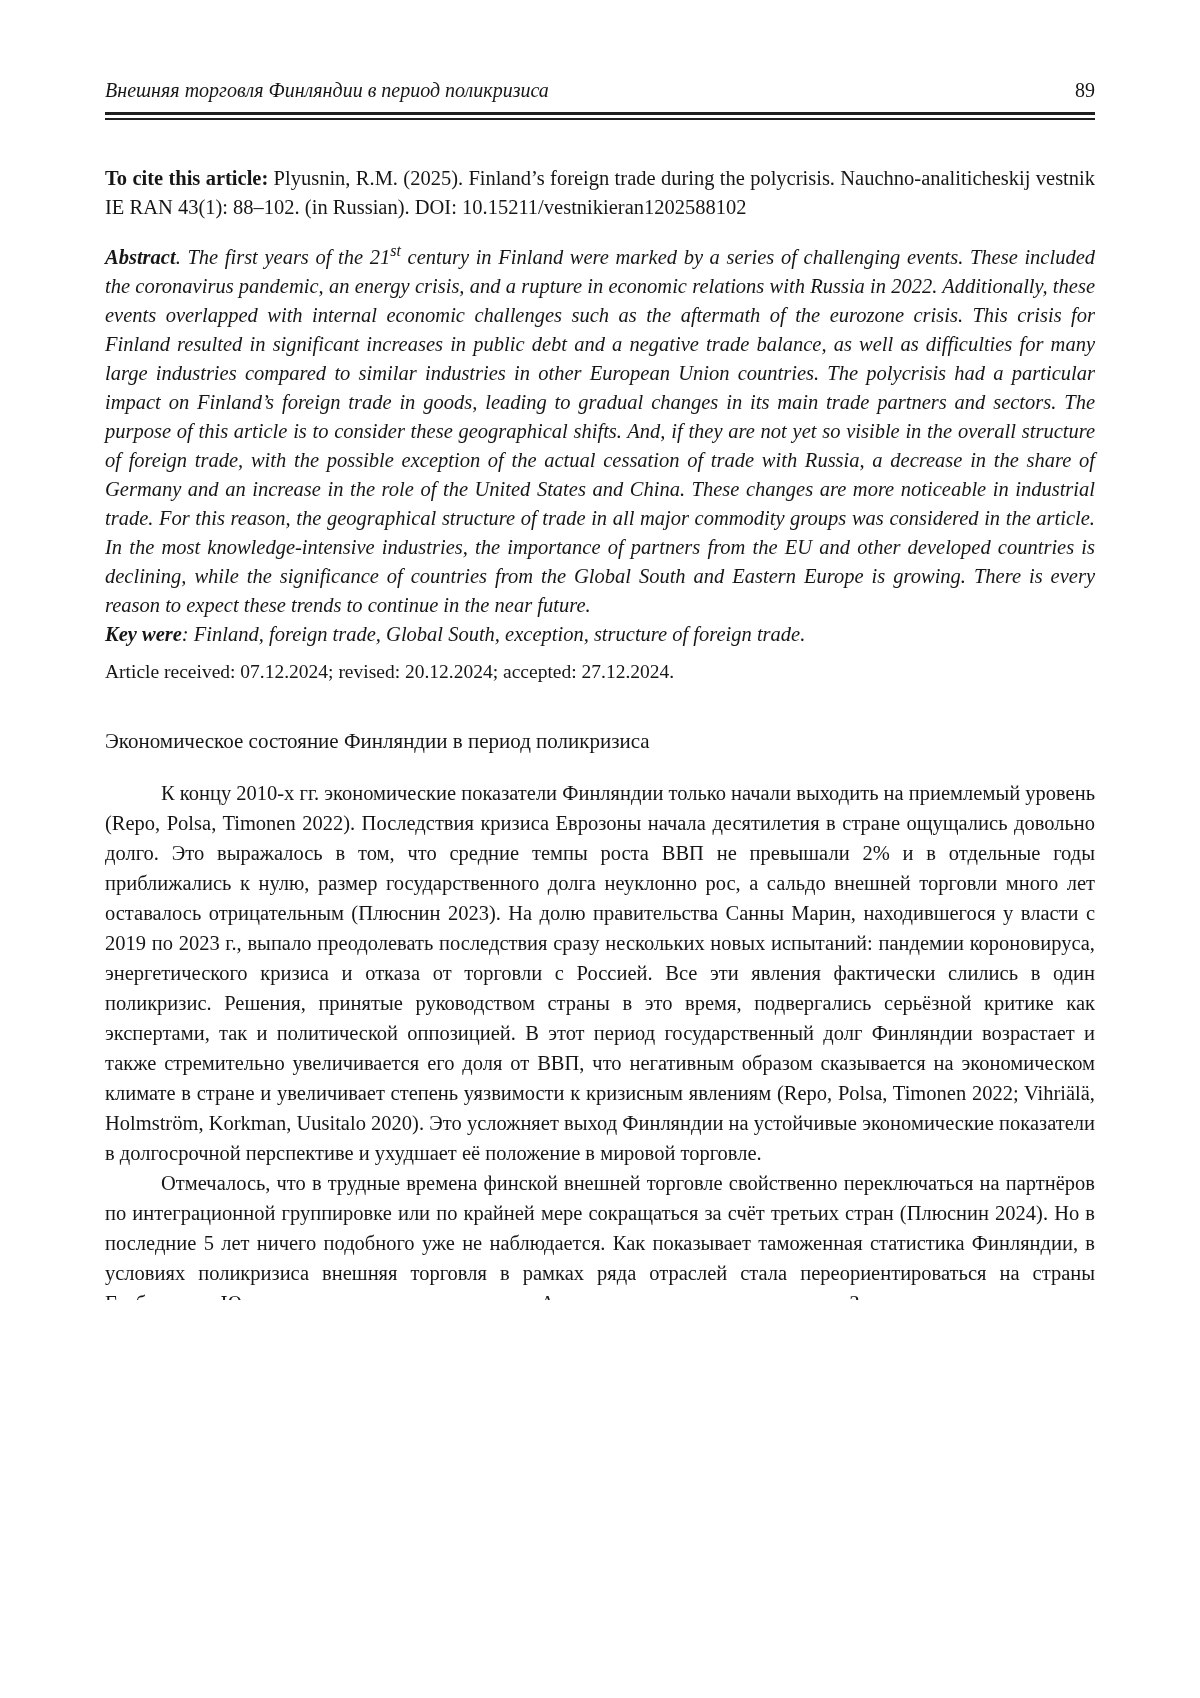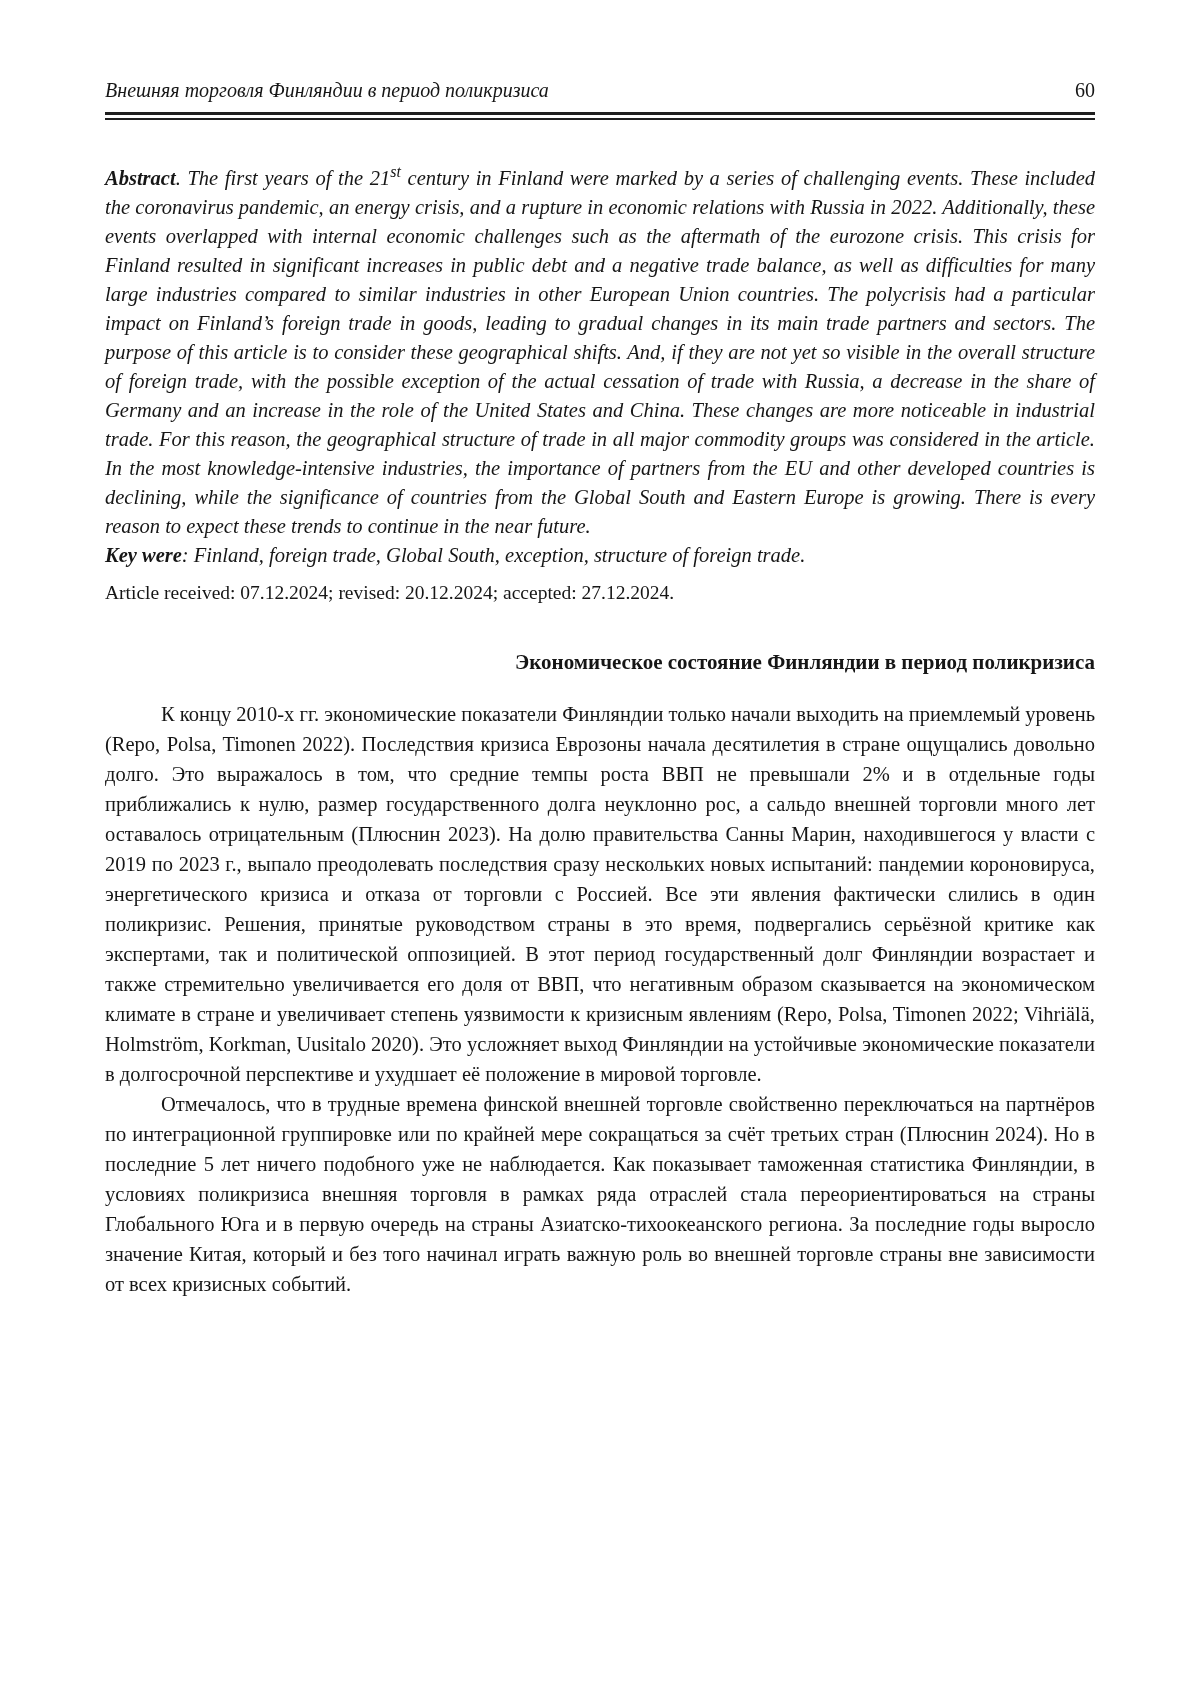--- a/index.html
+++ b/index.html
@@ -75,51 +75,54 @@
     font-style: italic;
   }
   .dates-para {
     margin-top: 8px;
     font-size: 19.5px;
     text-align: left;
   }
   .section-heading {
     margin-top: 42px;
     margin-bottom: 24px;
-    text-align: right;
-    font-weight: bold;
+    text-align: left;
+    font-weight: normal;
     font-size: 21px;
     line-height: 26px;
   }
   .body-para {
     line-height: 30px;
     text-indent: 56px;
   }
   .footer-line {
     text-align: center;
     font-style: italic;
     font-size: 16px;
   }
 </style>
 </head>
 <body>
 
 <div class="page">
 
   <div class="running-header">
     <span class="running-title">Внешняя торговля Финляндии в период поликризиса</span>
-    <span class="page-number">60</span>
+    <span class="page-number">89</span>
   </div>
   <div class="header-rule">
     <div class="rule-thick"></div>
     <div class="rule-thin"></div>
   </div>
 
   <div class="content">
 
+    <p class="cite-para">
+      <span class="bold-label">To cite this article:</span><span> Plyusnin, R.M. (2025). Finland’s foreign trade during the polycrisis. Nauchno-analiticheskij vestnik IE RAN 43(1): 88–102. (in Russian). DOI: 10.15211/vestnikieran1202588102</span>
+    </p>
 
     <p class="abstract-para">
       <span class="bold-label">Abstract</span><span>. The first years of the 21</span><span class="sup">st</span><span> century in Finland were marked by a series of challenging events. These included the coronavirus pandemic, an energy crisis, and a rupture in economic relations with Russia in 2022. Additionally, these events overlapped with internal economic challenges such as the aftermath of the eurozone crisis. This crisis for Finland resulted in significant increases in public debt and a negative trade balance, as well as difficulties for many large industries compared to similar industries in other European Union countries. The polycrisis had a particular impact on Finland’s foreign trade in goods, leading to gradual changes in its main trade partners and sectors. The purpose of this article is to consider these geographical shifts. And, if they are not yet so visible in the overall structure of foreign trade, with the possible exception of the actual cessation of trade with Russia, a decrease in the share of Germany and an increase in the role of the United States and China. These changes are more noticeable in industrial trade. For this reason, the geographical structure of trade in all major commodity groups was considered in the article. In the most knowledge-intensive industries, the importance of partners from the EU and other developed countries is declining, while the significance of countries from the Global South and Eastern Europe is growing. There is every reason to expect these trends to continue in the near future.</span>
     </p>
 
     <p class="keywords-para">
       <span class="bold-label">Key were</span><span>: Finland, foreign trade, Global South, exception, structure of foreign trade.</span>
     </p>
 
     <p class="dates-para">Article received: 07.12.2024; revised: 20.12.2024; accepted: 27.12.2024.</p>

